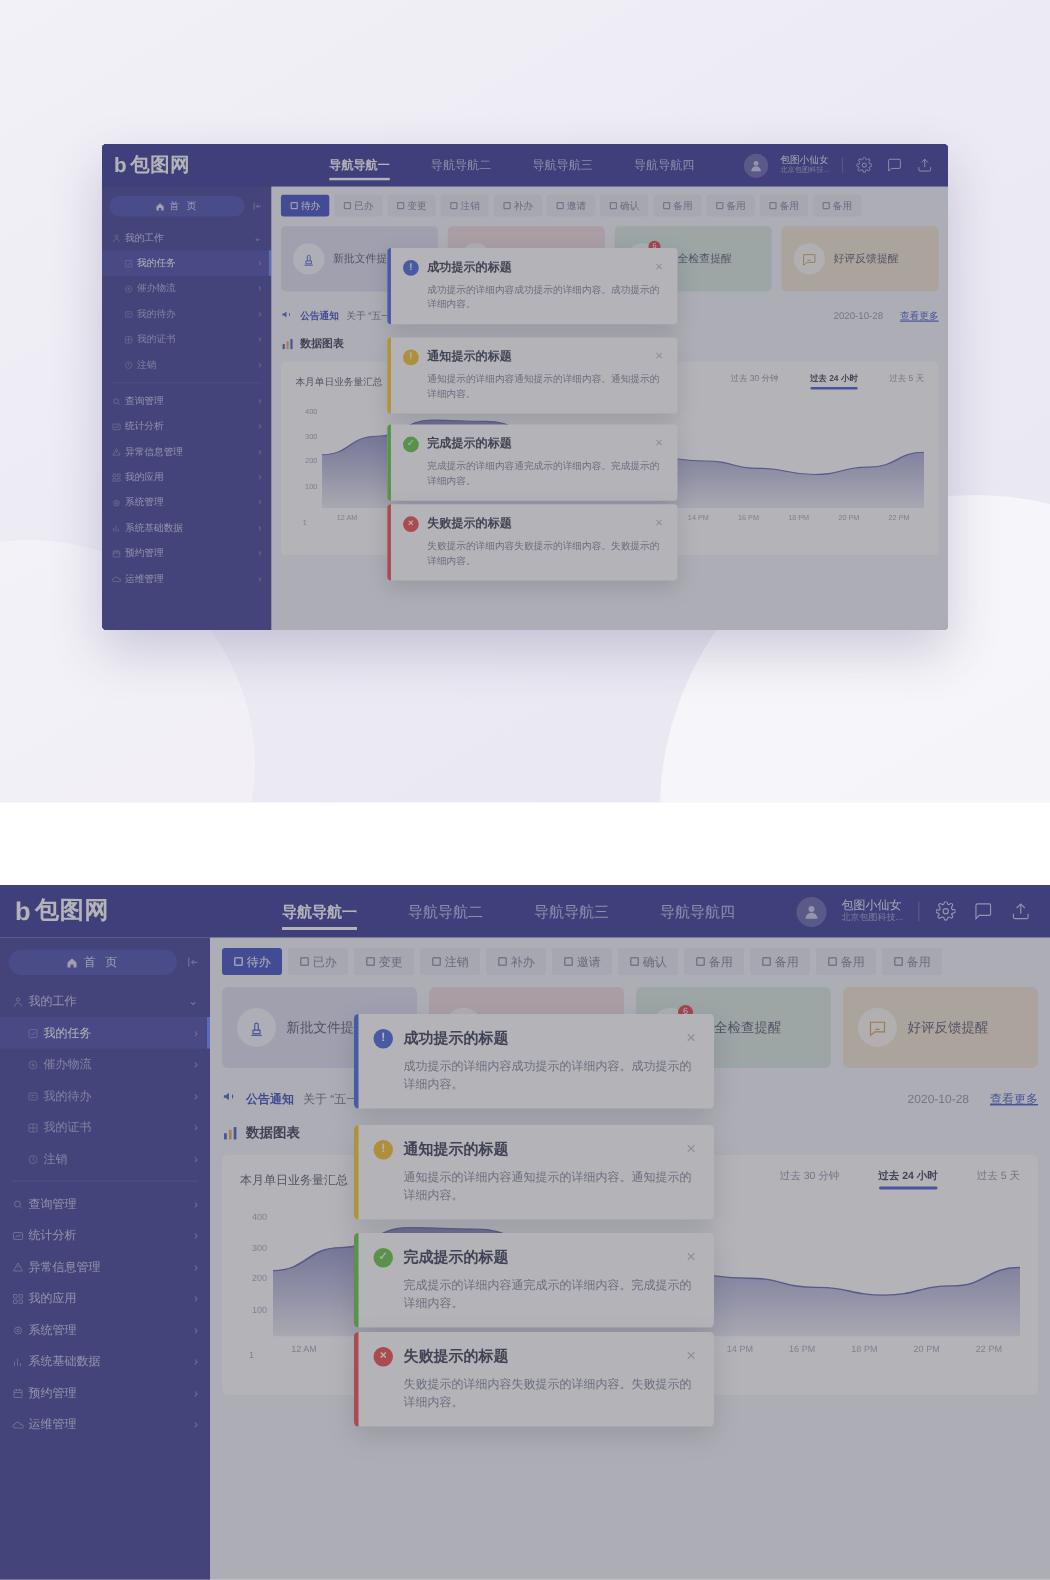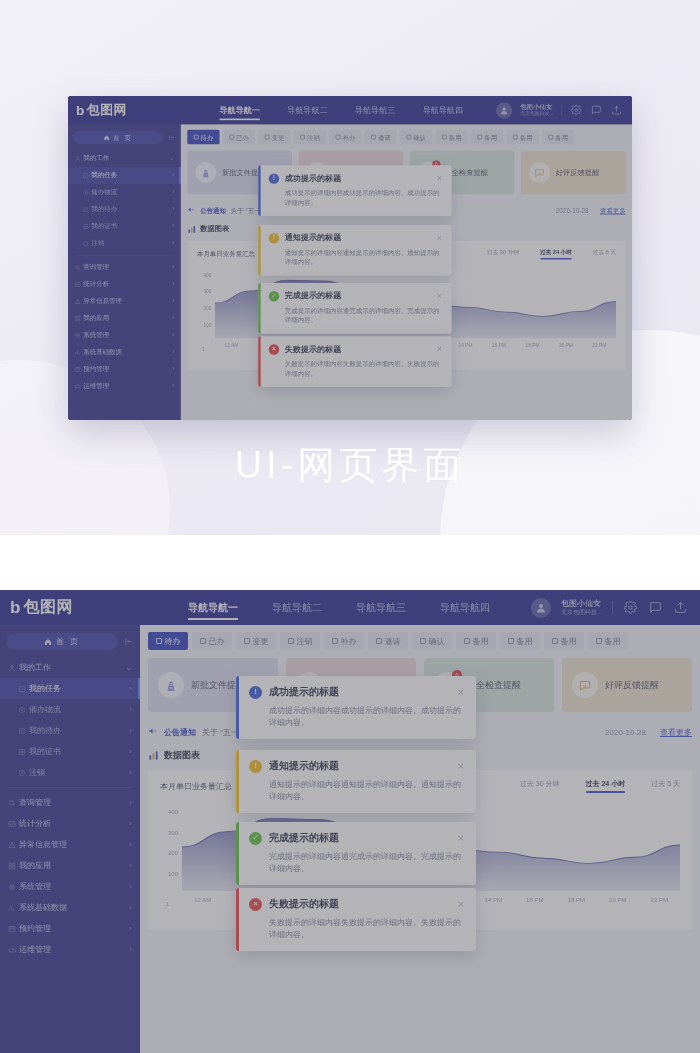--- a/index.html
+++ b/index.html
@@ -755,21 +755,20 @@
                 </div>
                 <div class="toast-body">失败提示的详细内容失败提示的详细内容。失败提示的详细内容。</div>
               </div>
             </div>
 
   </div>
 </div>
       <div class="dim-overlay"></div>
     </div>
 
-    <div class="caption">UI-网页界面</div>
   </div>
 
   <div class="main-shot">
     <div class="app" id="app-mount">
   <div class="app-root">
 
     <div class="header">
       <div class="logo">
         <span class="logo-mark">b</span>
         <span class="logo-text">包图网</span>

